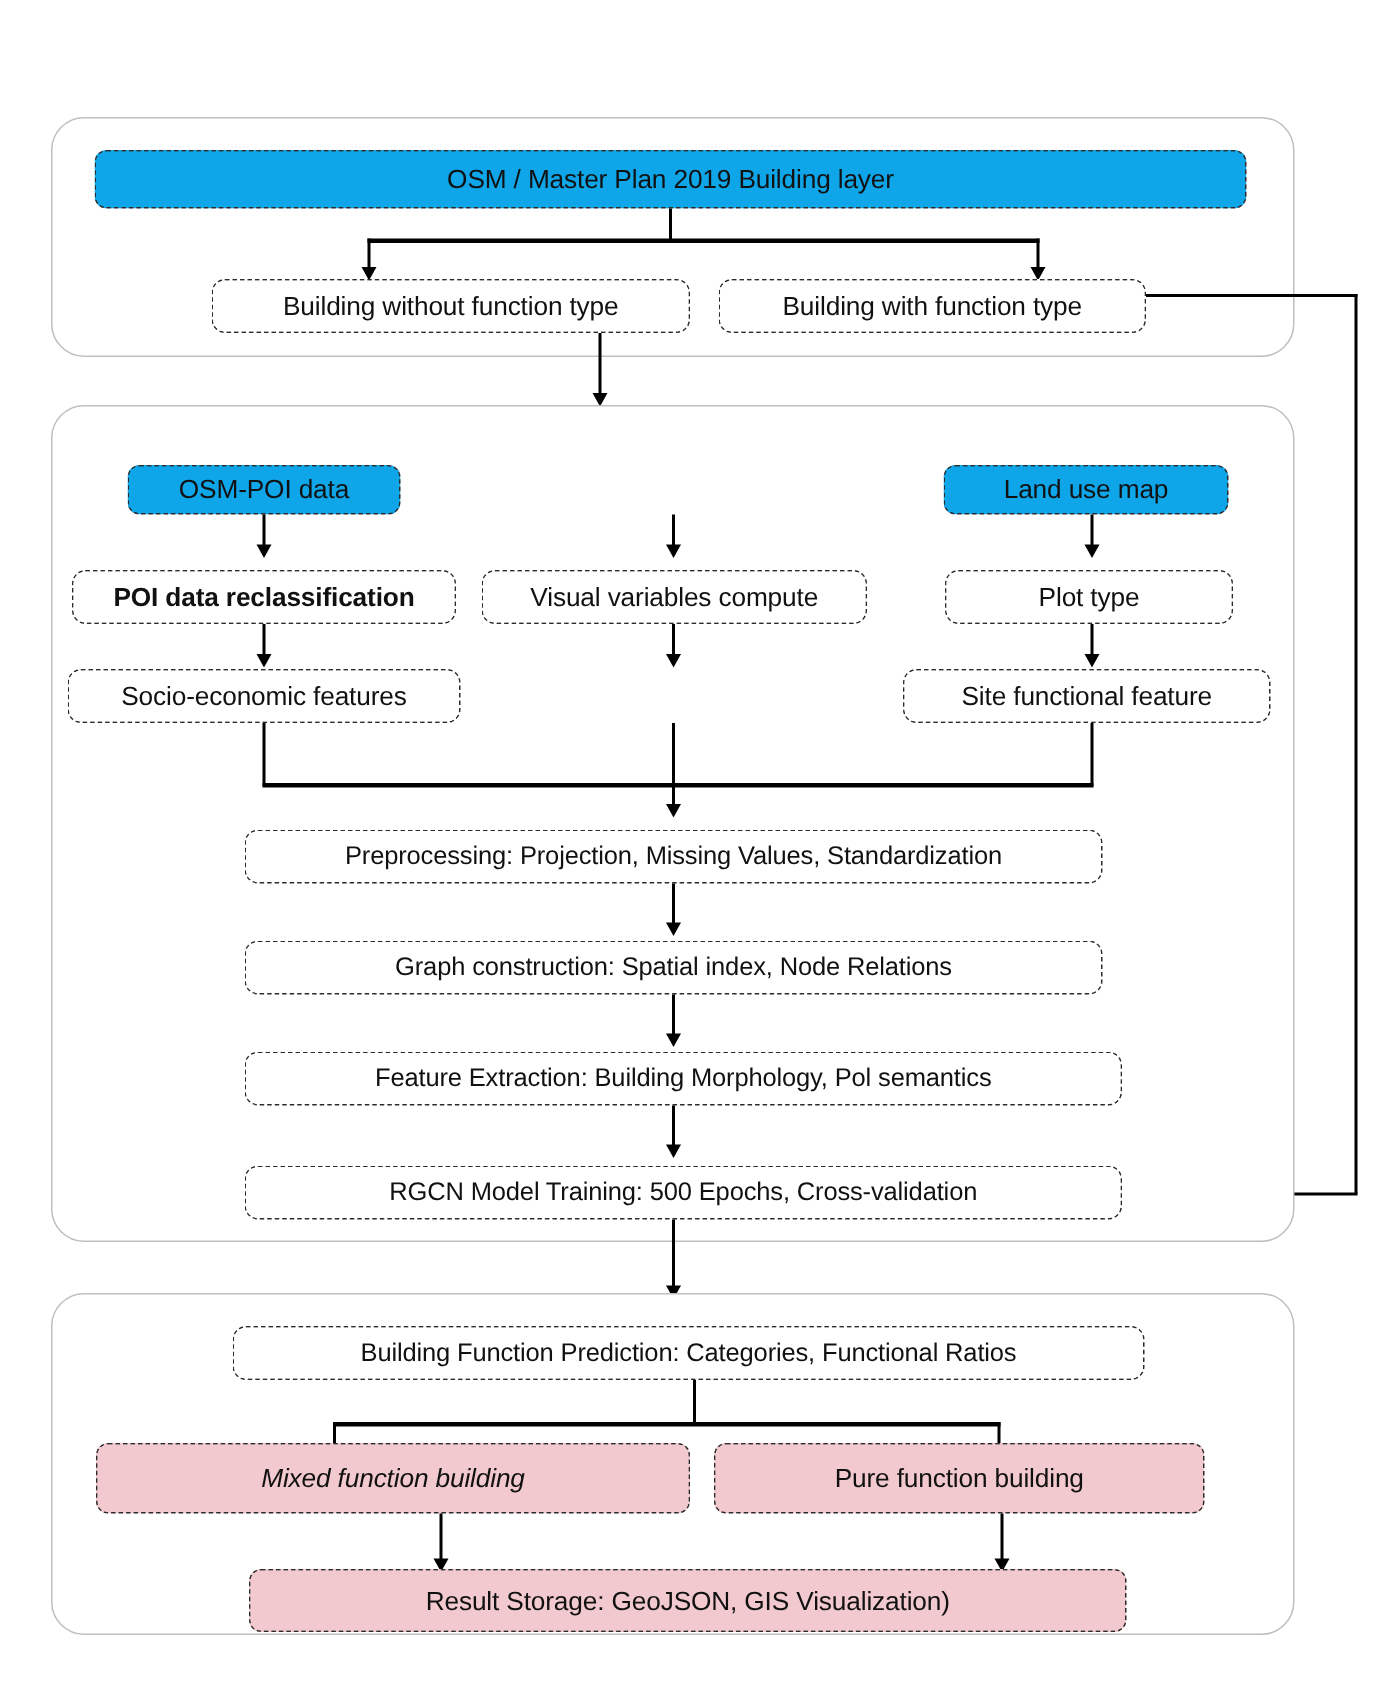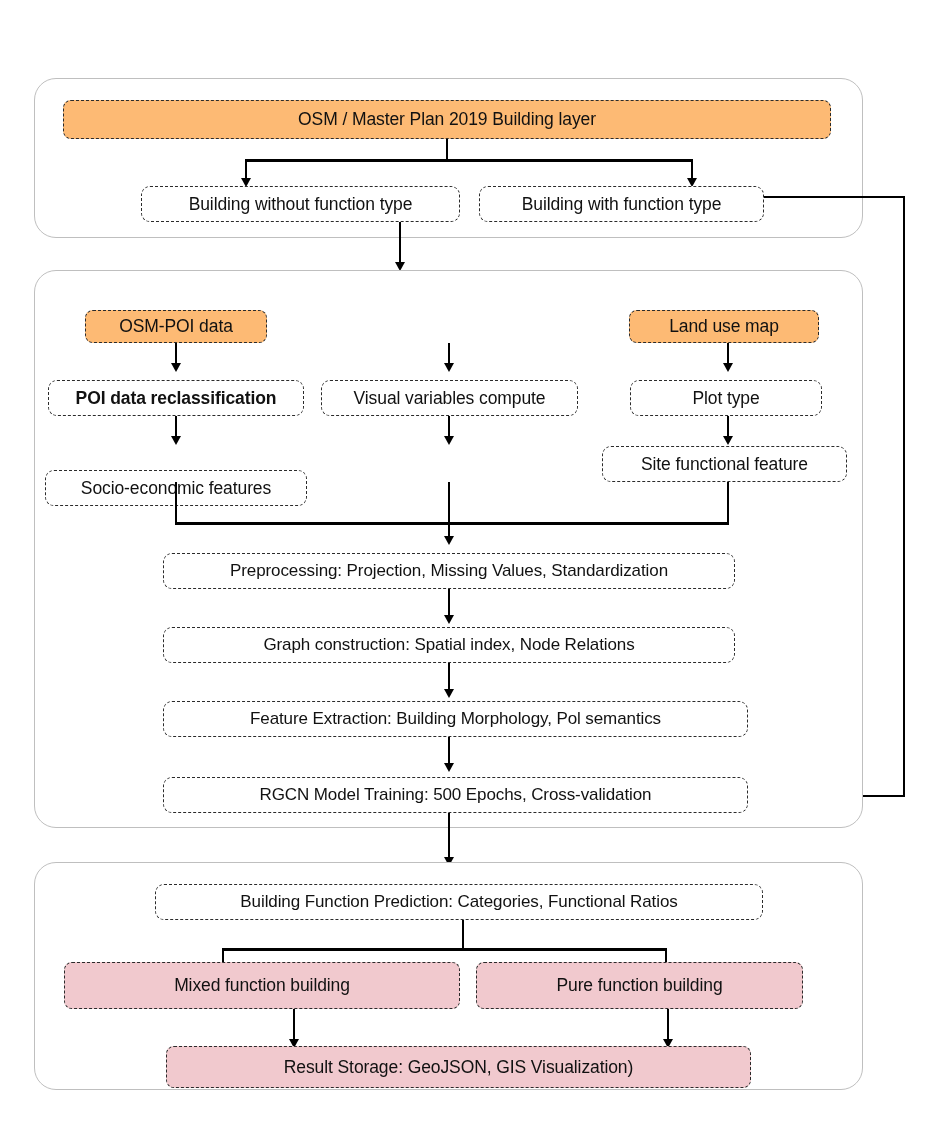--- a/index.html
+++ b/index.html
@@ -35,21 +35,21 @@
     display:flex;
     align-items:center;
     justify-content:center;
     text-align:center;
     font-size:17.5px;
     line-height:1.05;
     letter-spacing:-0.1px;
     white-space:nowrap;
     padding:0 6px;
   }
-  .node.blue{ background:#fdba74; border-radius:8px; }
+  .node.blue{ background:#0ea5e9; border-radius:8px; }
   .node.pink{ background:#f1c9ce; border-radius:8px; }
   .node.wide{ font-size:17px; }
 
   
   .vline,.hline{
     position:absolute;
     background:#000000;
   }
   .vline{ width:2px; }
   .hline{ height:2px; }
@@ -103,21 +103,21 @@
   <div class="panel" style="left:34px; top:270px; width:829px; height:558px;"></div>
 
   <div class="node blue" style="left:85px; top:310px; width:182px; height:33px;">OSM-POI data</div>
   <div class="vline" style="left:175px; top:343px; height:22px;"></div>
   <div class="arrow" style="left:170.5px; top:363px;"></div>
 
   <div class="node" style="left:48px; top:380px; width:256px; height:36px;font-weight:bold;">POI data reclassification</div>
   <div class="vline" style="left:175px; top:416px; height:22px;"></div>
   <div class="arrow" style="left:170.5px; top:436px;"></div>
 
-  <div class="node" style="left:45px; top:446px; width:262px; height:36px;margin-top:24px;">Socio-economic features</div>
+  <div class="node" style="left:45px; top:446px; width:262px; height:36px;">Socio-economic features</div>
 
   <div class="vline" style="left:448px; top:343px; height:22px;"></div>
   <div class="arrow" style="left:443.5px; top:363px;"></div>
 
   <div class="node" style="left:321px; top:380px; width:257px; height:36px;">Visual variables compute</div>
   <div class="vline" style="left:448px; top:416px; height:22px;"></div>
   <div class="arrow" style="left:443.5px; top:436px;"></div>
 
 
   <div class="node blue" style="left:629px; top:310px; width:190px; height:33px;text-align:right;">Land use map</div>
@@ -157,21 +157,21 @@
 
   <div class="node wide" style="left:155px; top:884px; width:608px; height:36px;">Building Function Prediction: Categories, Functional Ratios</div>
 
   <div class="vline" style="left:462px; top:920px; height:30px;"></div>
   <div class="bus" style="left:222px; top:948px; width:445px;"></div>
   <div class="vline" style="left:222px; top:948px; height:18px;"></div>
   <div class="arrow" style="left:217.5px; top:964px;"></div>
   <div class="vline" style="left:665px; top:948px; height:18px;"></div>
   <div class="arrow" style="left:660.5px; top:964px;"></div>
 
-  <div class="node pink" style="left:64px; top:962px; width:396px; height:47px;">Mixed function building</div>
+  <div class="node pink" style="left:64px; top:962px; width:396px; height:47px;font-style:italic;">Mixed function building</div>
 
   <div class="node pink" style="left:476px; top:962px; width:327px; height:47px;">Pure function building</div>
 
   <div class="vline" style="left:293px; top:1009px; height:32px;"></div>
   <div class="arrow" style="left:288.5px; top:1039px;"></div>
   <div class="vline" style="left:667px; top:1009px; height:32px;"></div>
   <div class="arrow" style="left:662.5px; top:1039px;"></div>
 
   <div class="node pink" style="left:166px; top:1046px; width:585px; height:42px;">Result Storage: GeoJSON, GIS Visualization)</div>
 

